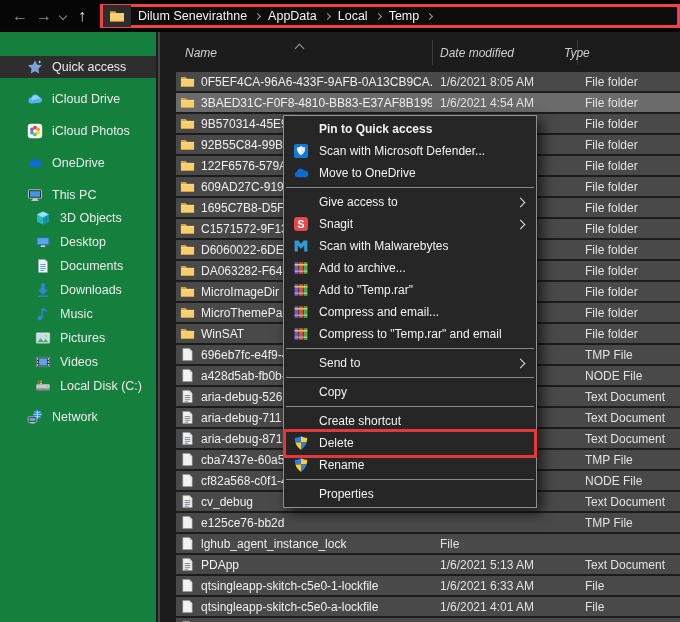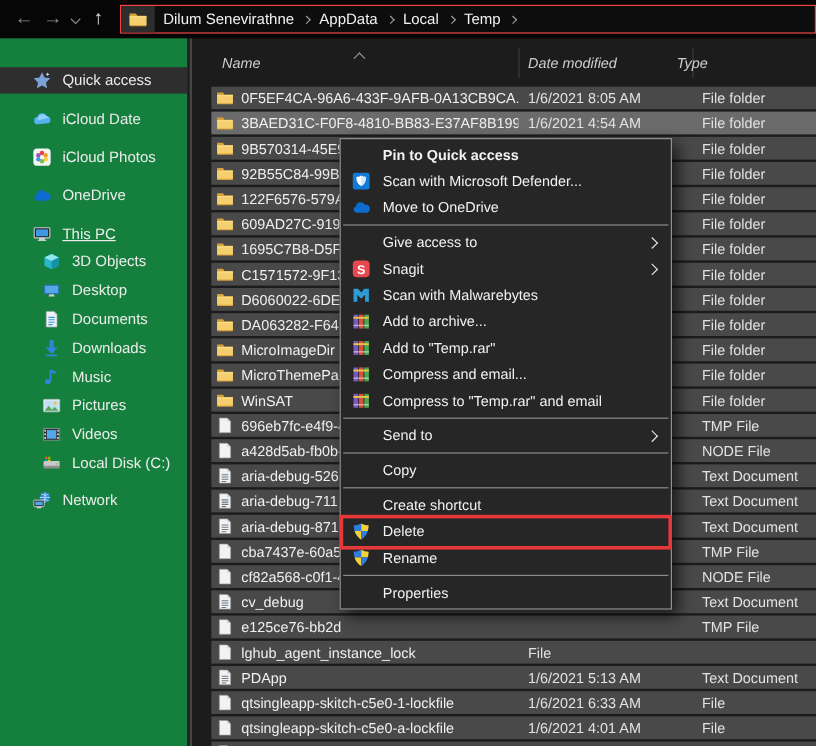--- a/index.html
+++ b/index.html
@@ -17,34 +17,34 @@
   .tbtn{width:24px;height:24px;display:flex;align-items:center;justify-content:center;
     font-size:16px;color:#8a8a8a;flex:none;}
   .tbtn.enabled{color:#e8e8e8;}
   .tbtn.small{width:14px;}
   .chev{display:inline-block;width:6px;height:6px;
     border-right:1.6px solid currentColor;border-bottom:1.6px solid currentColor;}
   .chev.right{transform:rotate(-45deg);}
   .chev.down{transform:rotate(45deg);width:5px;height:5px;}
   .chev.up{transform:rotate(-135deg);}
   .addressbar{flex:1;height:24px;margin-left:6px;background:#0d0d0d;
-    border:1px solid #ef4444;display:flex;align-items:center;box-sizing:border-box;}
+    border:3px solid #ef4444;display:flex;align-items:center;box-sizing:border-box;}
   .addr-folder{width:28px;height:22px;background:#2d2d2d;display:flex;align-items:center;
     justify-content:center;flex:none;}
   .addr-folder svg{width:16px;height:16px;}
   .crumb{padding:0 7px;font-size:12.5px;color:#f2f2f2;white-space:nowrap;}
   .crumb-sep{color:#9a9a9a;display:flex;align-items:center;padding:0 1px;}
   .crumb-sep .chev{width:4px;height:4px;}
 
   
   .sidebar{position:absolute;top:32px;left:0;width:156px;bottom:0;background:#15803d;
     padding-top:24px;box-sizing:border-box;overflow:hidden;}
   .side-item{display:flex;align-items:center;height:22px;padding-left:26px;
     font-size:12.5px;color:#ececec;margin-bottom:10px;white-space:nowrap;}
-  .side-item.tight{margin-bottom:0;text-decoration:underline;}
+  .side-item.tight{margin-bottom:0;}
   .side-item.child{height:24px;padding-left:34px;margin-bottom:0;}
   .side-item.gap-top{margin-top:8px;}
   .side-item.selected{background:#2e2e2e;}
   .side-icon{width:17px;height:17px;margin-right:9px;flex:none;display:flex;
     align-items:center;justify-content:center;}
   .side-icon svg{width:16px;height:16px;}
   .splitter{position:absolute;left:158px;top:32px;width:2px;bottom:0;background:#454545;}
 
   
   .filelist-header{position:absolute;left:176px;top:40px;right:0;height:25px;
@@ -59,21 +59,21 @@
   .c-name{flex:0 0 256px;display:flex;align-items:center;padding-left:4px;
     box-sizing:border-box;overflow:hidden;white-space:nowrap;}
   .ficon{width:15px;height:15px;margin-right:6px;flex:none;}
   .ficon svg{width:15px;height:15px;}
   .c-date{flex:0 0 145px;padding-left:8px;box-sizing:border-box;color:#e2e2e2;
     overflow:hidden;white-space:nowrap;}
   .c-type{flex:1;padding-left:8px;box-sizing:border-box;color:#e2e2e2;
     overflow:hidden;white-space:nowrap;}
 
   
-  .context-menu{position:absolute;left:283px;top:115px;width:277px;background:#262626;
+  .context-menu{position:absolute;left:283px;top:115px;width:254px;background:#262626;
     border:1px solid #8f8f8f;box-sizing:border-box;padding:2px 0;
     box-shadow:5px 5px 12px rgba(0,0,0,.65);color:#f2f2f2;z-index:10;}
   .menu-item{position:relative;display:flex;align-items:center;height:22px;
     padding:0 10px 0 8px;white-space:nowrap;}
   .mi-icon{width:18px;height:16px;margin-right:9px;flex:none;display:flex;
     align-items:center;justify-content:center;}
   .mi-icon svg{width:16px;height:16px;}
   .mi-label{flex:1;overflow:hidden;}
   .menu-item.bold .mi-label{font-weight:bold;}
   .mi-arrow{color:#e0e0e0;margin-right:2px;}
@@ -132,21 +132,21 @@
         </span>
      <span>Quick access</span>
    </div>
       <div class="side-item">
      <span class="side-icon">
           <svg viewBox="0 0 16 16">
             <path d="M4.6 12.6a3 3 0 0 1-.4-6A4.1 4.1 0 0 1 12 5.9a3 3 0 0 1 .8 5.9z" fill="#55b1f2"></path>
             <path d="M4.6 9.5a3 3 0 0 1 .3-2.9A4.1 4.1 0 0 1 12 5.9c.6.2 1.2.7 1.5 1.3z" fill="#8fd0fb"></path>
           </svg>
         </span>
-     <span>iCloud Date</span>
+     <span>iCloud Drive</span>
    </div>
       <div class="side-item">
      <span class="side-icon">
           <svg viewBox="0 0 16 16">
             <rect x="0.8" y="0.8" width="14.4" height="14.4" rx="3" fill="#f5f5f5"></rect>
             <circle cx="8" cy="4.6" r="1.9" fill="#e8453c"></circle>
             <circle cx="11" cy="6.3" r="1.9" fill="#f59a32"></circle>
             <circle cx="11" cy="9.7" r="1.9" fill="#f7d23e"></circle>
             <circle cx="8" cy="11.4" r="1.9" fill="#7cc043"></circle>
             <circle cx="5" cy="9.7" r="1.9" fill="#3f99e8"></circle>

